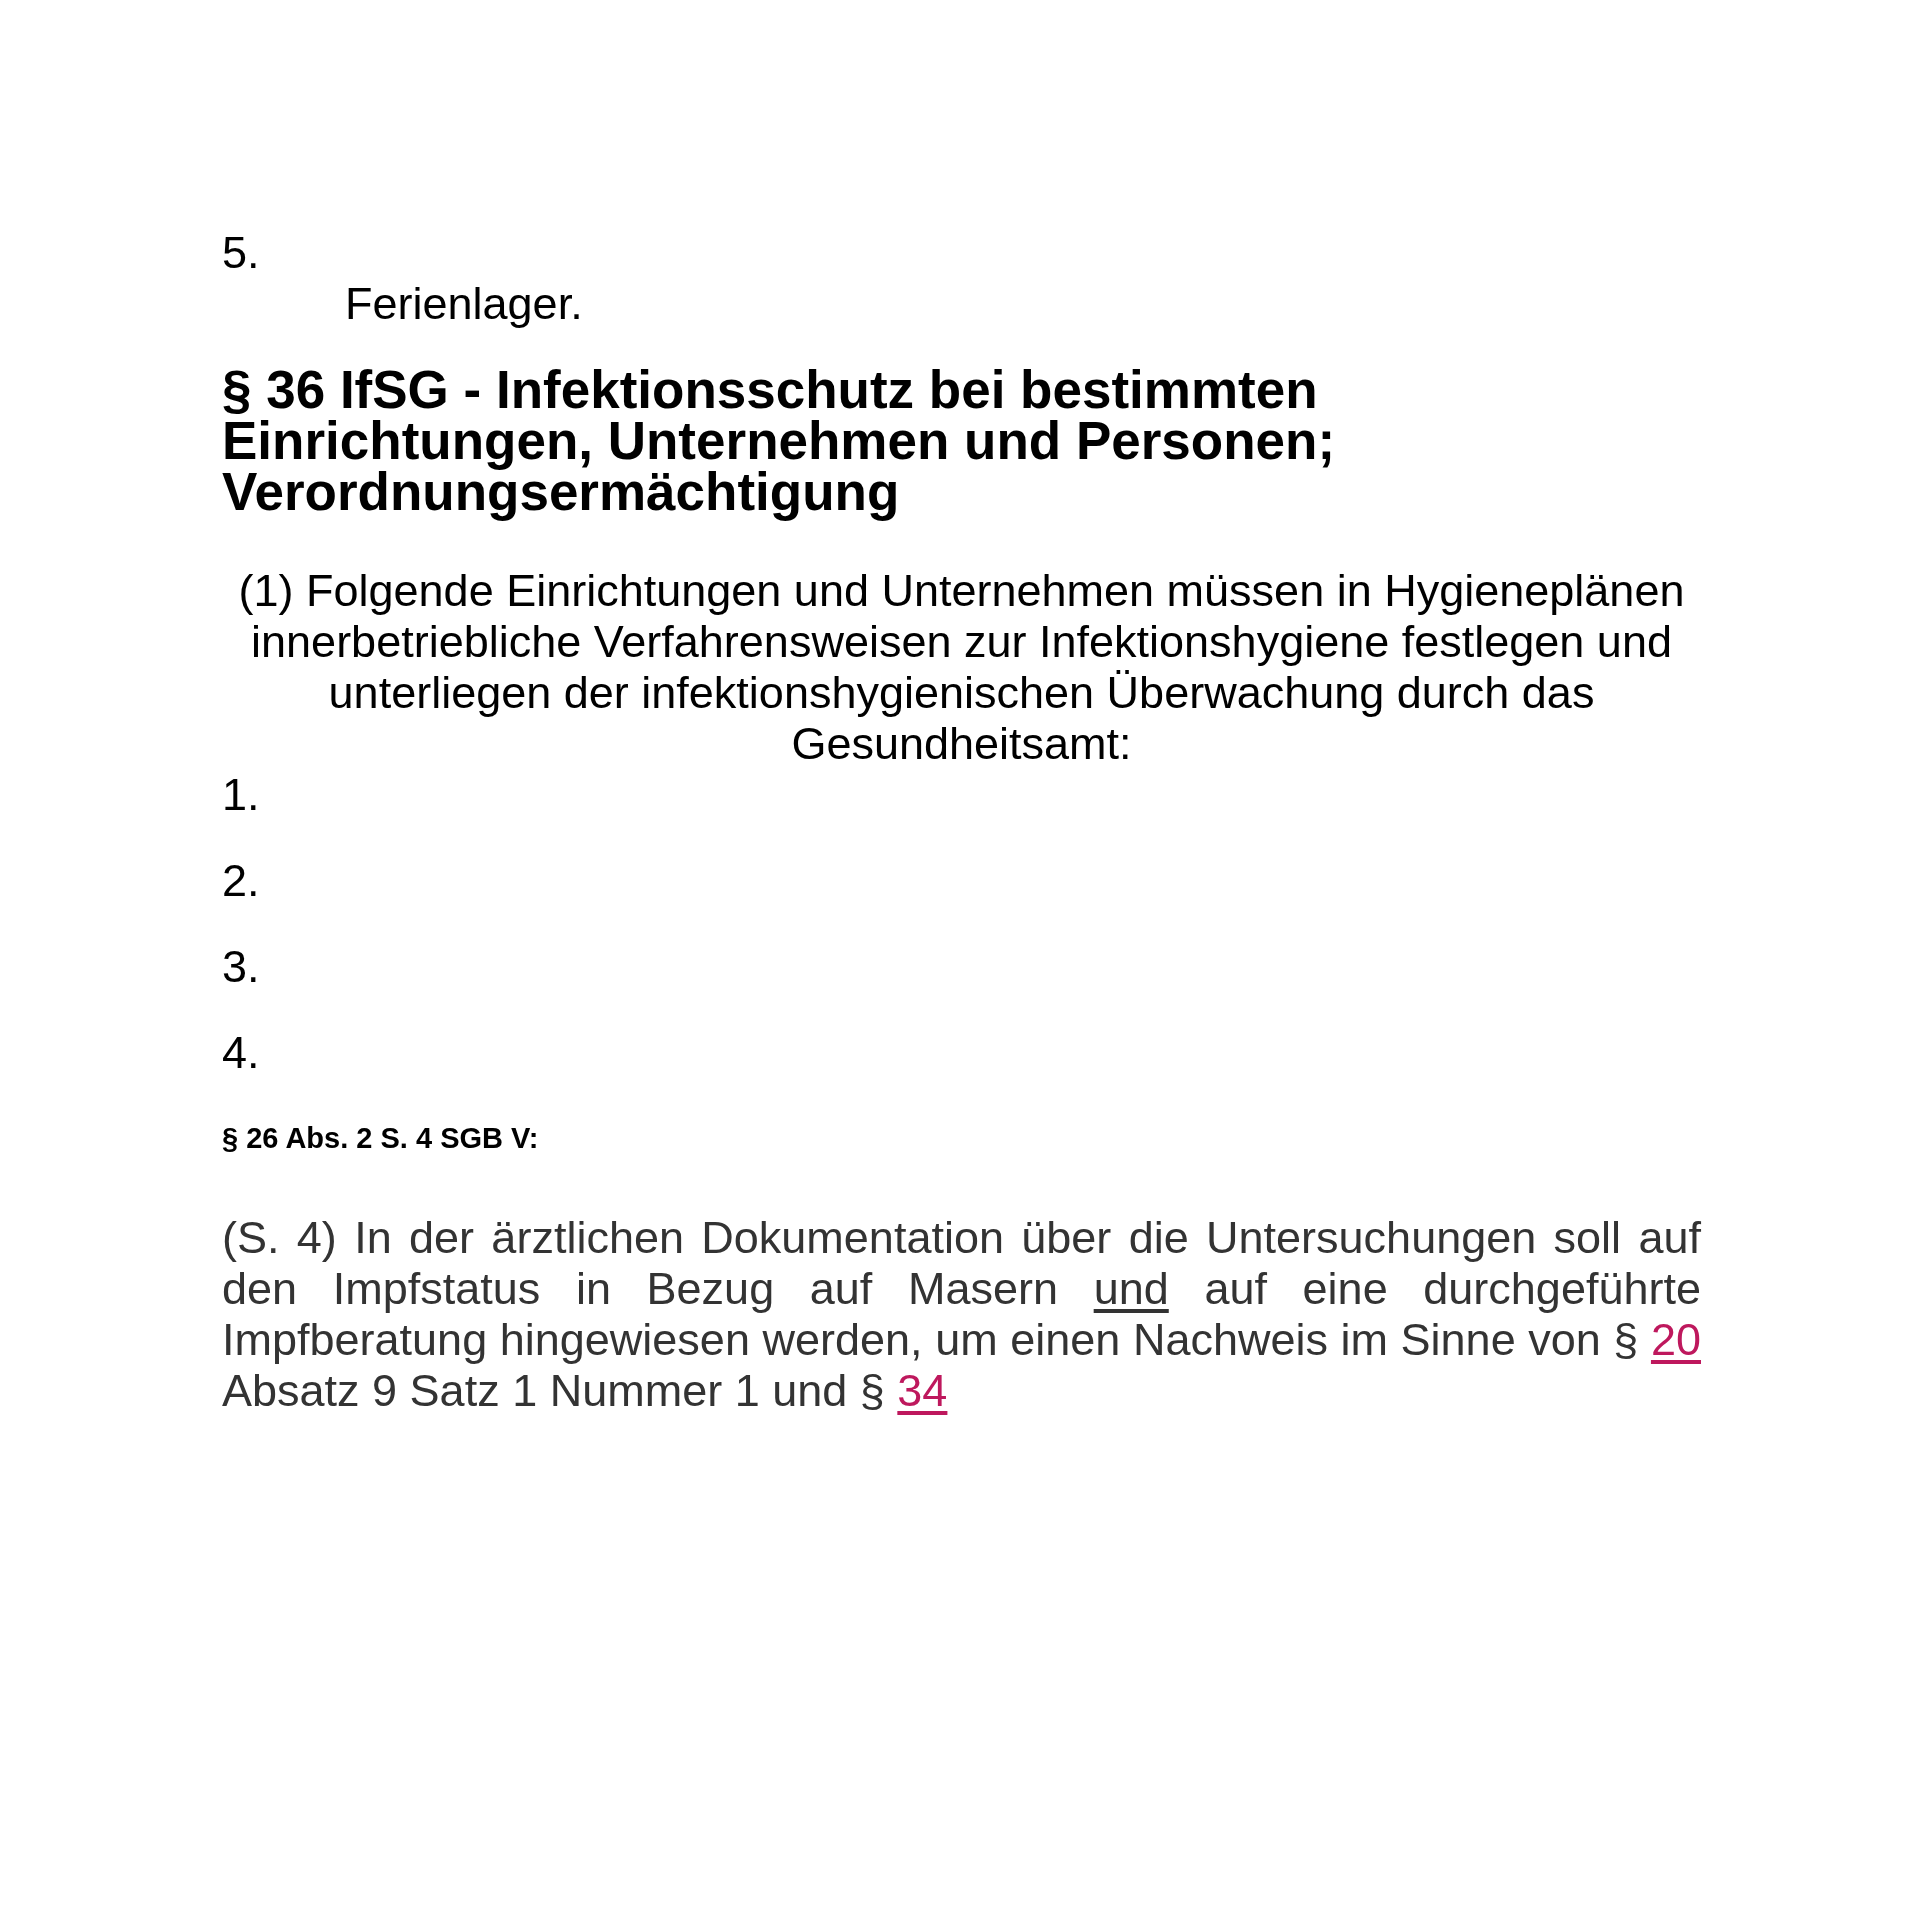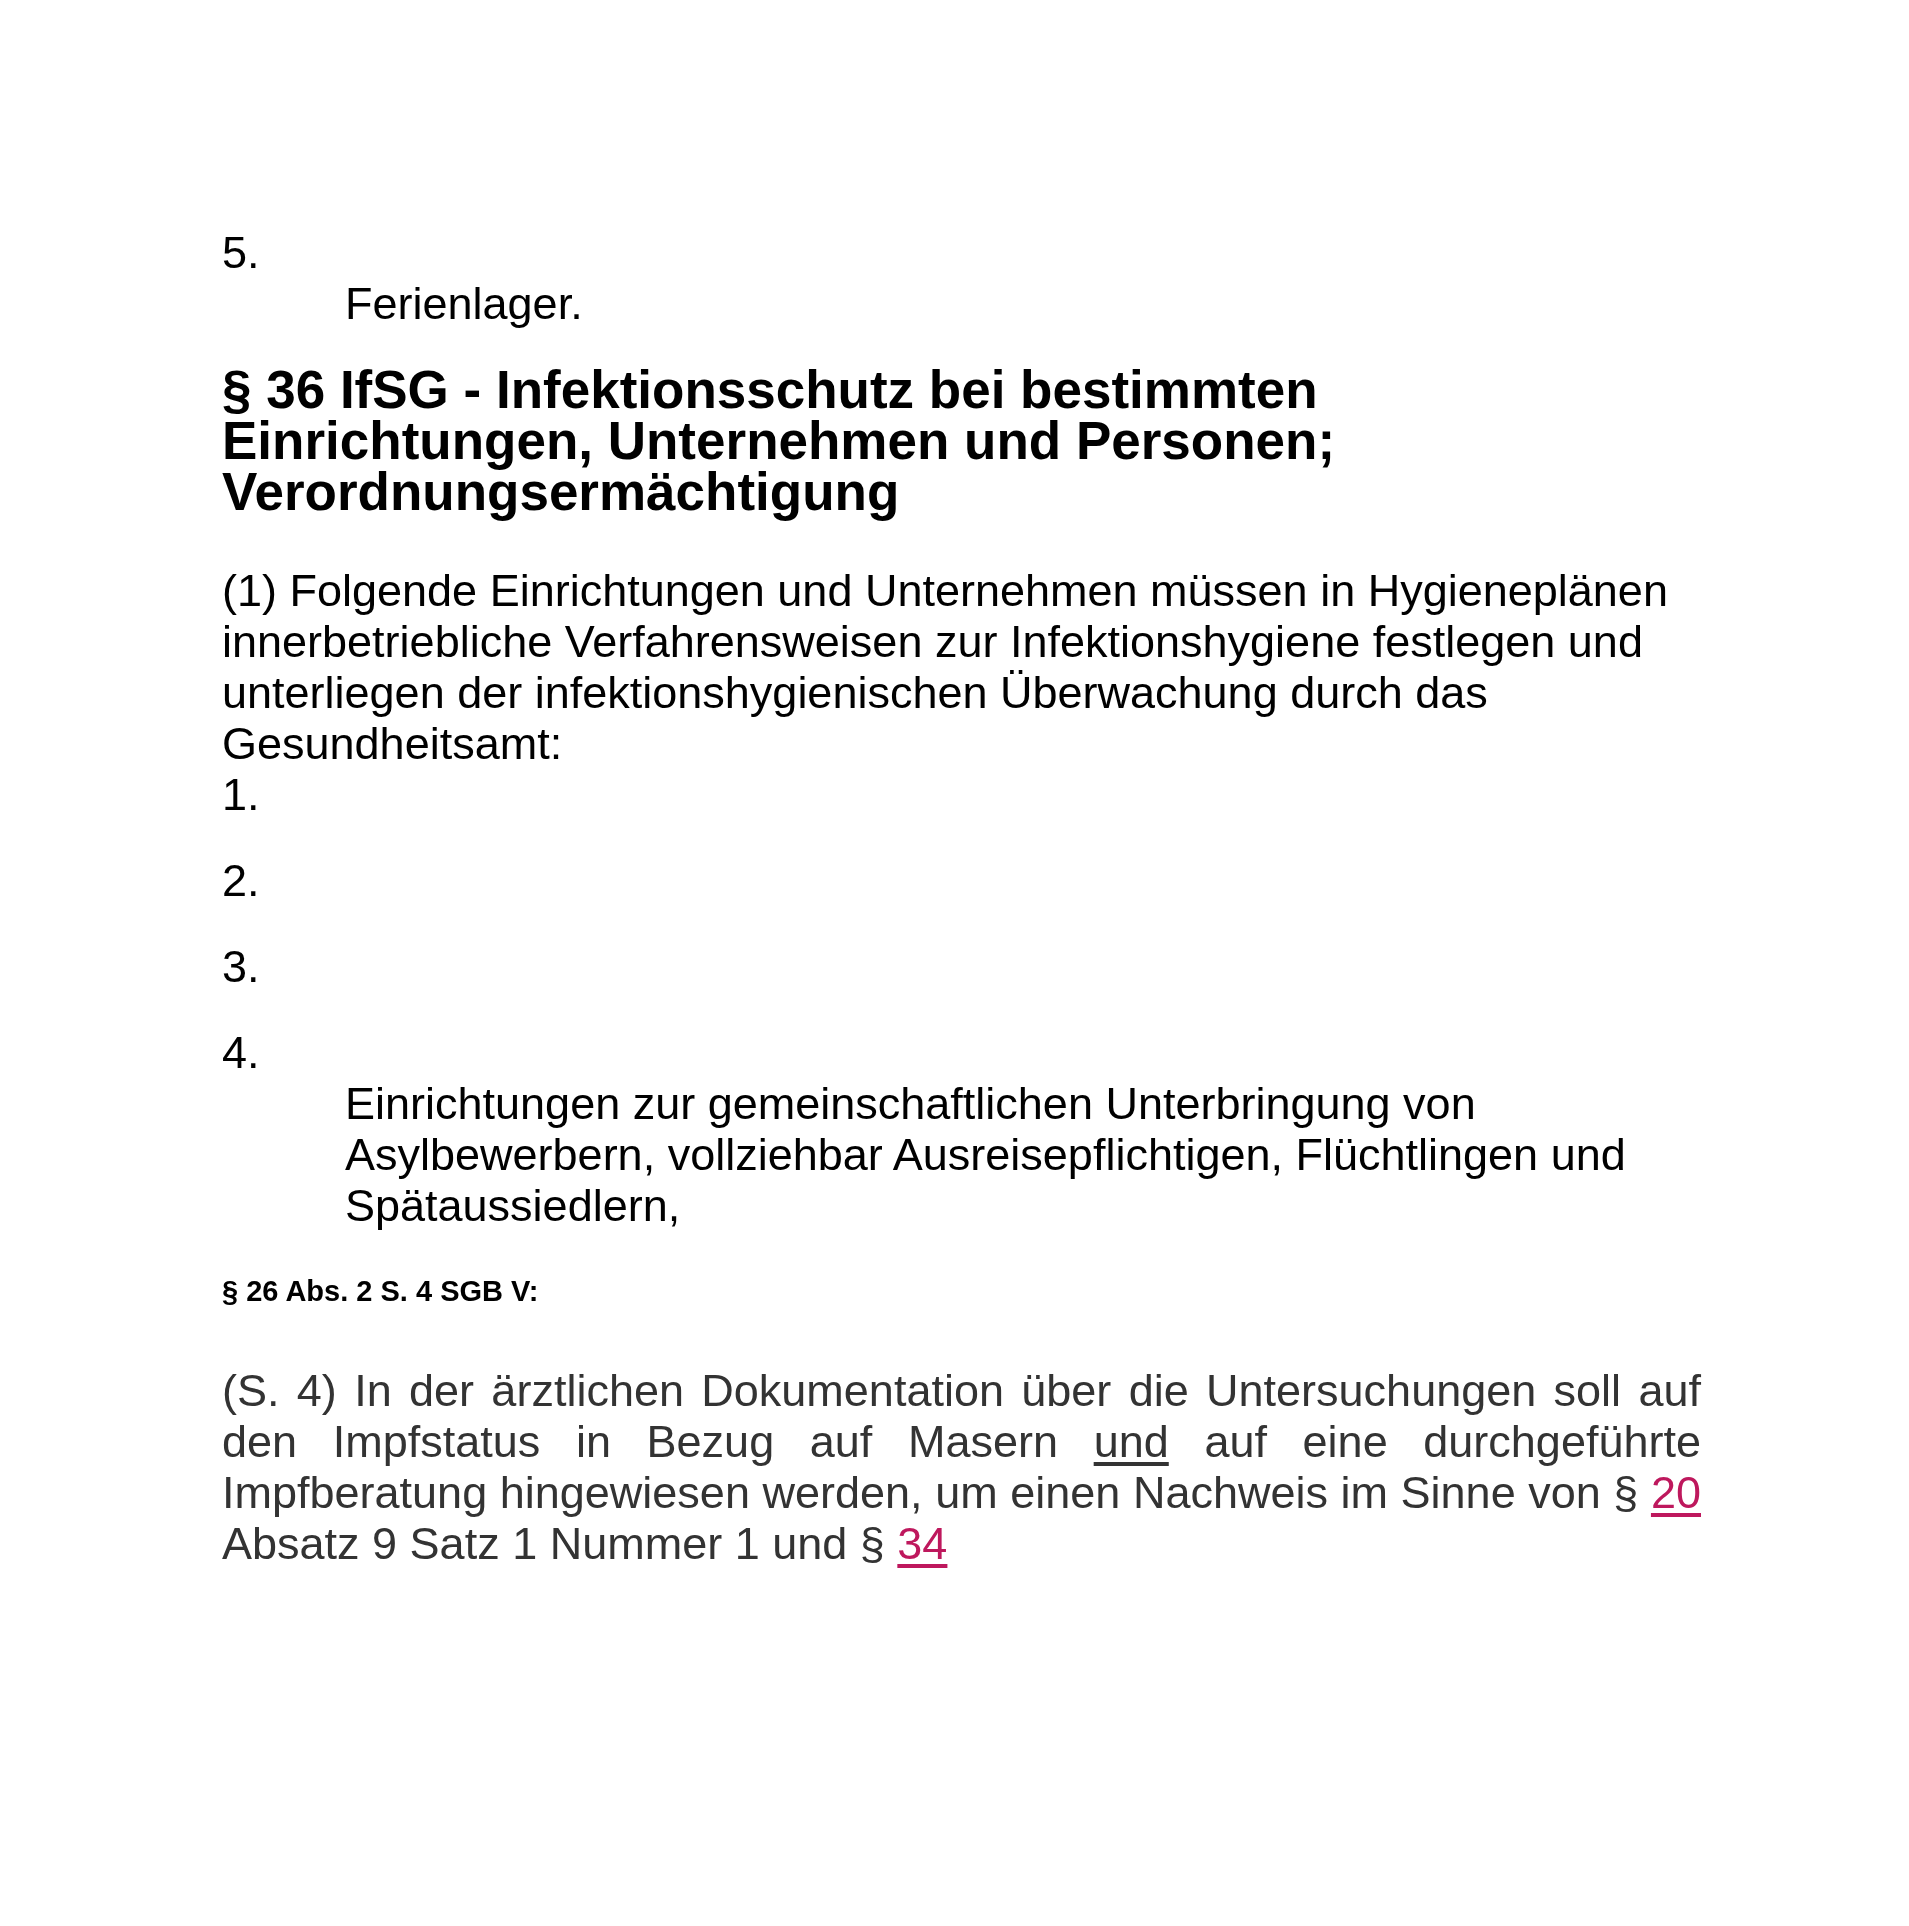--- a/index.html
+++ b/index.html
@@ -43,20 +43,21 @@
   }
   h2.law-heading {
     font-size: 29px;
     line-height: 51px;
     font-weight: bold;
     margin: 0 0 48px 0;
     color: #000000;
   }
   p.para {
     margin: 0 0 0 0;
+    text-align: center;
   }
   p.quote {
     margin: 0;
     color: #333333;
     text-align: justify;
   }
   p.quote u {
     text-decoration: underline;
     text-decoration-thickness: 0.08em;
     text-underline-offset: 0.12em;
@@ -91,21 +92,20 @@
     <div class="list-item">
       <div class="num">2.</div>
     </div>
 
     <div class="list-item">
       <div class="num">3.</div>
     </div>
 
     <div class="list-item">
       <div class="num">4.</div>
-      <div class="li-text">Einrichtungen zur gemeinschaftlichen Unterbringung von Asylbewerbern, vollziehbar Ausreisepflichtigen, Flüchtlingen und Spätaussiedlern,</div>
     </div>
 
     <h2 class="law-heading">§ 26 Abs. 2 S. 4 SGB V:</h2>
 
     <p class="quote"><span>(S. 4) In der ärztlichen Dokumentation über die Untersuchungen soll auf den Impfstatus in Bezug auf Masern </span><u>und</u><span> auf eine durchgeführte Impfberatung hingewiesen werden, um einen Nachweis im Sinne von § </span><a class="ref-link">20</a><span> Absatz 9 Satz 1 Nummer 1 und § </span><a class="ref-link">34</a></p>
 
   </div>
 
 </div>
 

